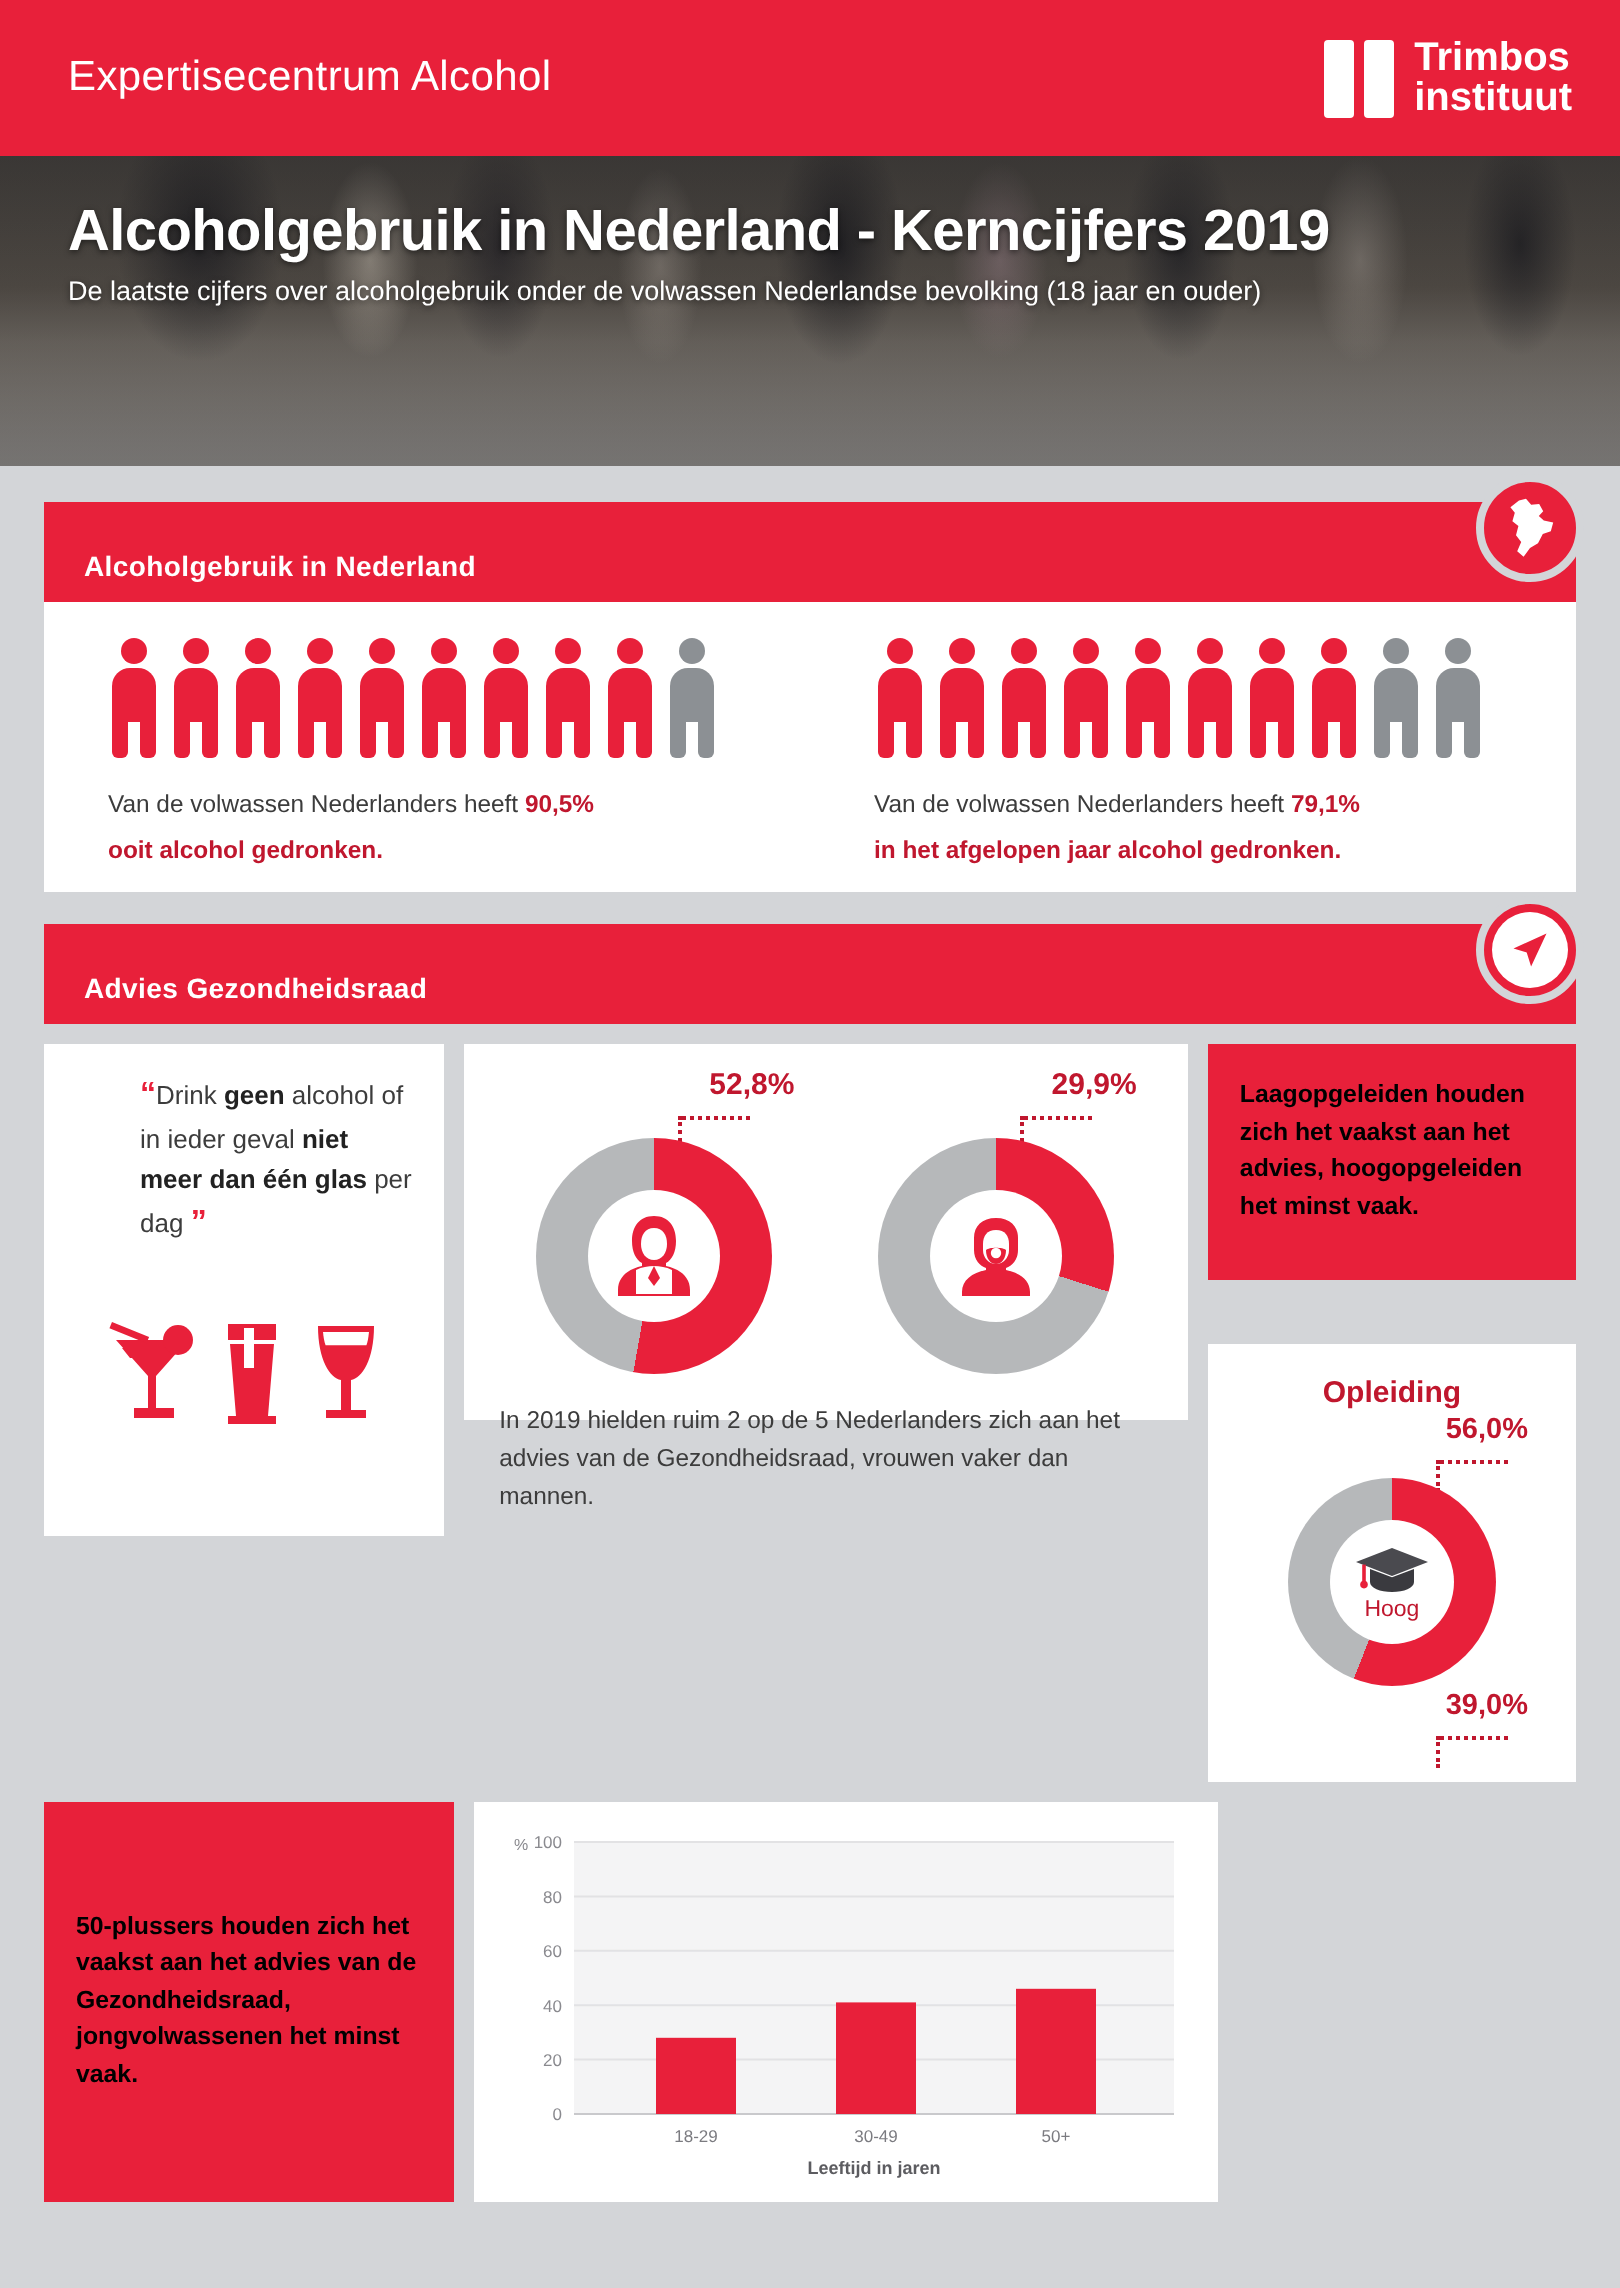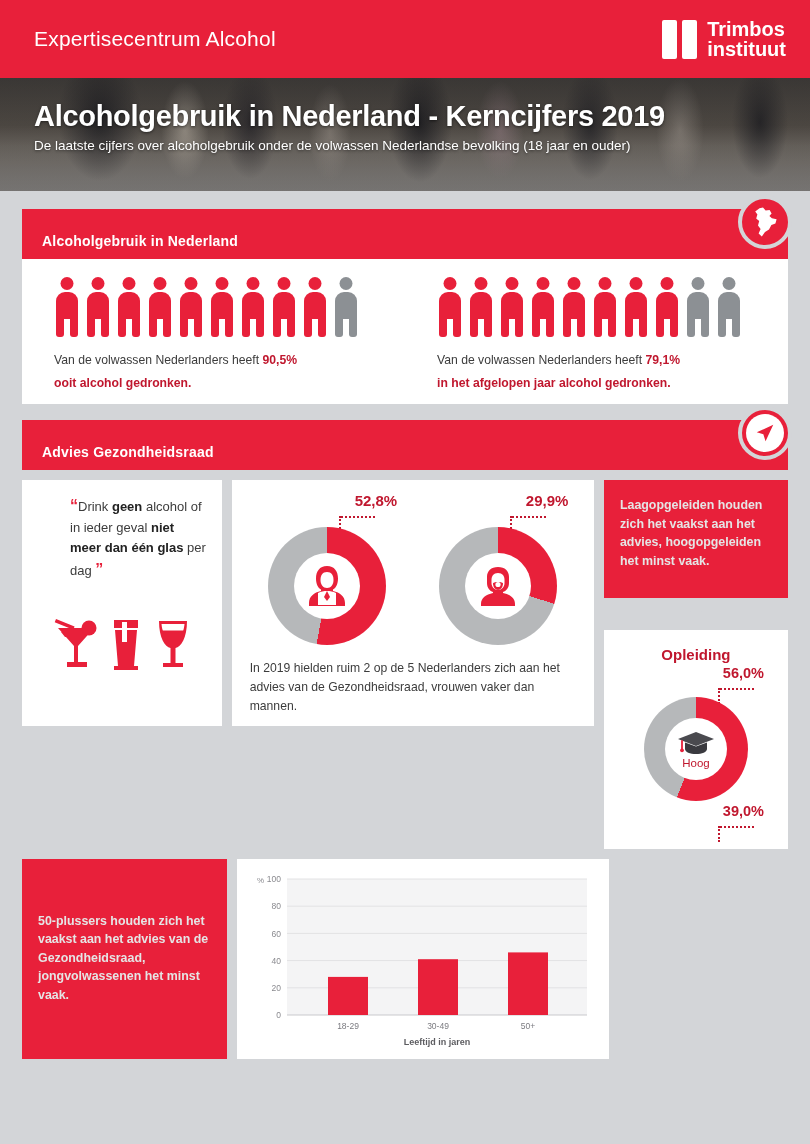--- a/index.html
+++ b/index.html
@@ -17,21 +17,21 @@
     padding: 0 24px 0 34px;
   }
   .topbar-title { color: #fff; font-size: 21px; letter-spacing: .2px; }
   .logo { display: flex; align-items: center; gap: 10px; }
   .logo-marks { display: flex; gap: 5px; }
   .logo-marks i { display:block; width: 15px; height: 39px; background: #fff; border-radius: 2px; }
   .logo-text { color:#fff; font-size: 20px; font-weight: bold; line-height: 1.0; }
   .logo-text span { display:block; }
 
   .hero {
-    height: 113px; position: relative; overflow: hidden;
+    height: 155px; position: relative; overflow: hidden;
     background:
       radial-gradient(ellipse 60px 90px at 100px 40px, rgba(30,30,34,.85), transparent 70%),
       radial-gradient(ellipse 34px 70px at 185px 52px, rgba(215,205,190,.55), transparent 70%),
       radial-gradient(ellipse 40px 80px at 250px 45px, rgba(40,38,42,.8), transparent 70%),
       radial-gradient(ellipse 30px 70px at 330px 55px, rgba(185,175,165,.45), transparent 70%),
       radial-gradient(ellipse 46px 86px at 420px 44px, rgba(28,28,32,.85), transparent 70%),
       radial-gradient(ellipse 34px 70px at 500px 52px, rgba(180,150,160,.45), transparent 70%),
       radial-gradient(ellipse 40px 80px at 590px 46px, rgba(34,34,38,.8), transparent 70%),
       radial-gradient(ellipse 34px 74px at 680px 52px, rgba(200,190,180,.4), transparent 70%),
       radial-gradient(ellipse 40px 80px at 760px 44px, rgba(30,30,34,.8), transparent 70%),
@@ -82,33 +82,33 @@
   .col-mid  { width: 372px; }
   .col-right{ width: 189px; }
 
   .card { background:#fff; }
   .quote-card { padding: 14px 14px 10px 16px; height: 246px; }
   .quote { font-size: 13px; color:#3c3c3c; line-height: 1.52; margin-left: 32px; }
   .quote b { color:#222; }
   .qm { color:#e8203a; font-weight:bold; font-size:16px; }
   .glasses { display:flex; gap: 10px; justify-content:center; align-items:flex-end; margin-top: 34px; }
 
-  .donut-card { padding: 12px 10px 12px 10px; height: 246px; }
+  .donut-card { padding: 12px 10px 12px 10px; height: 188px; }
   .donuts { display:flex; justify-content: space-around; align-items:flex-start; }
   .donut-unit { position:relative; width: 148px; }
   .dlabel { font-size: 15px; font-weight:bold; color:#c0172e; text-align:right; padding-right: 4px; }
   .dleader { height: 16px; position:relative; }
   .dleader::before{ content:""; position:absolute; right:26px; top: 7px; width: 34px; border-top: 2px dotted #c0172e; }
   .dleader::after{ content:""; position:absolute; right:60px; top: 7px; height: 16px; border-left: 2px dotted #c0172e; }
   .donut { width: 118px; height: 118px; border-radius:50%; margin: 2px auto 0; position:relative; }
   .donut .hole { position:absolute; inset: 26px; background:#fff; border-radius:50%; display:flex;align-items:center;justify-content:center; flex-direction:column;}
   .donut-cap { font-size: 12.2px; color:#3c3c3c; line-height:1.55; padding: 14px 6px 0 8px; }
 
   .tip {
-    background:#e8203a; color:#e5e5e5; position:relative;
+    background:#e8203a; color:#000000; position:relative;
     font-size: 12.4px; font-weight:bold; line-height:1.5; padding: 16px 16px 18px 16px;
   }
   .tip.down::after{
     content:""; position:absolute; left: 50%; transform: translateX(-50%);
     bottom: -20px; border-left: 17px solid transparent; border-right: 17px solid transparent;
     border-top: 20px solid #d3d5d8;
   }
   .tip.right::after{
     content:""; position:absolute; top: 50%; transform: translateY(-50%);
     right: -20px; border-top: 17px solid transparent; border-bottom: 17px solid transparent;

